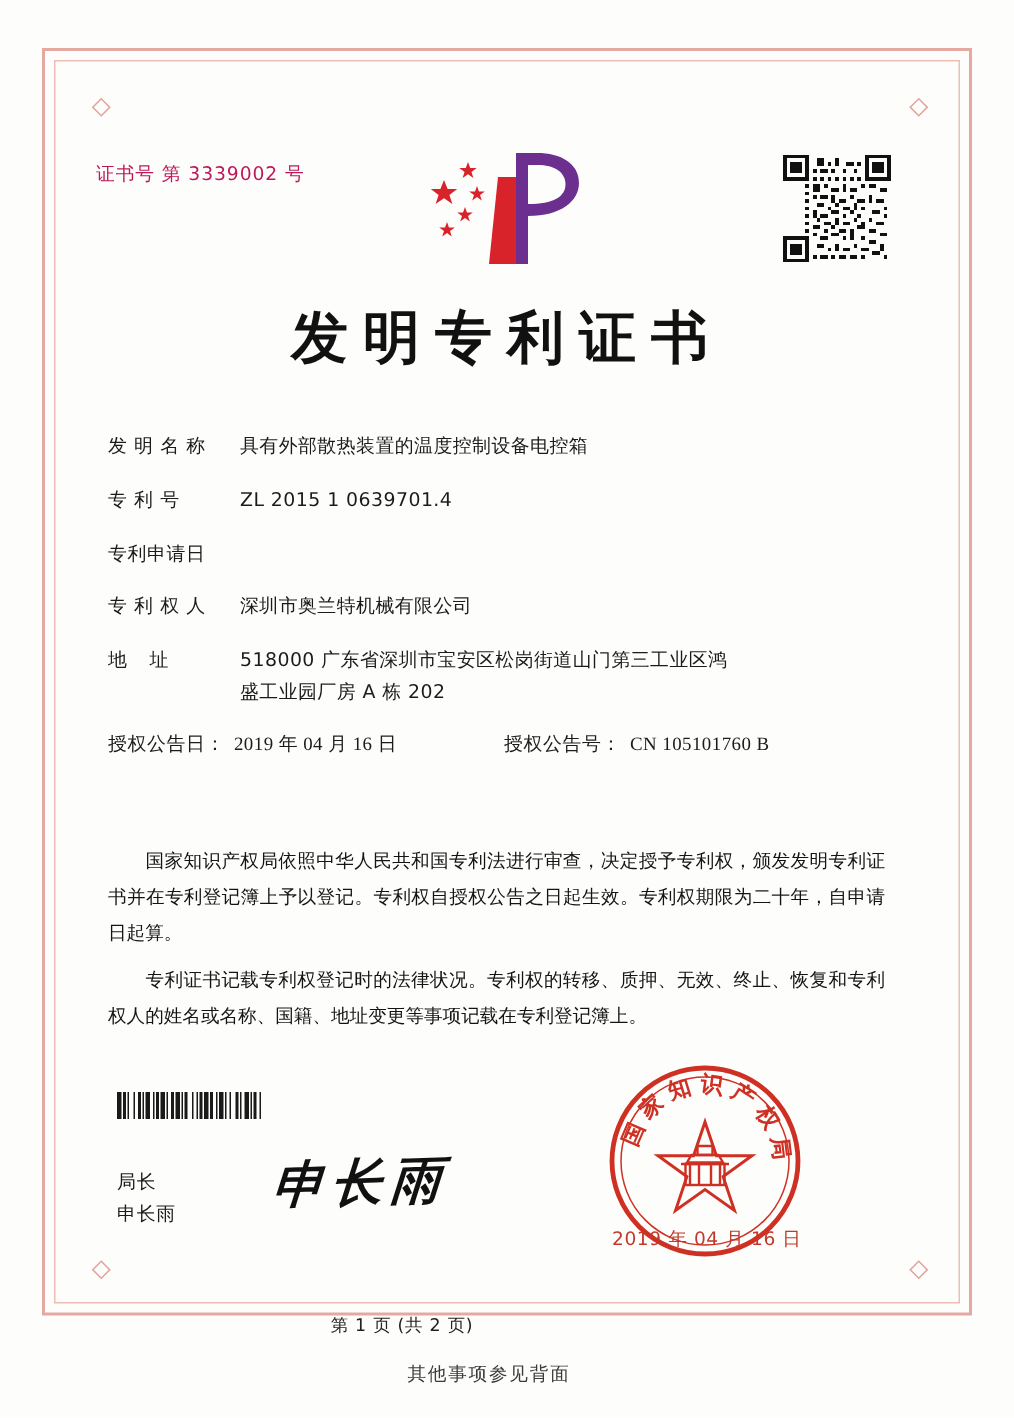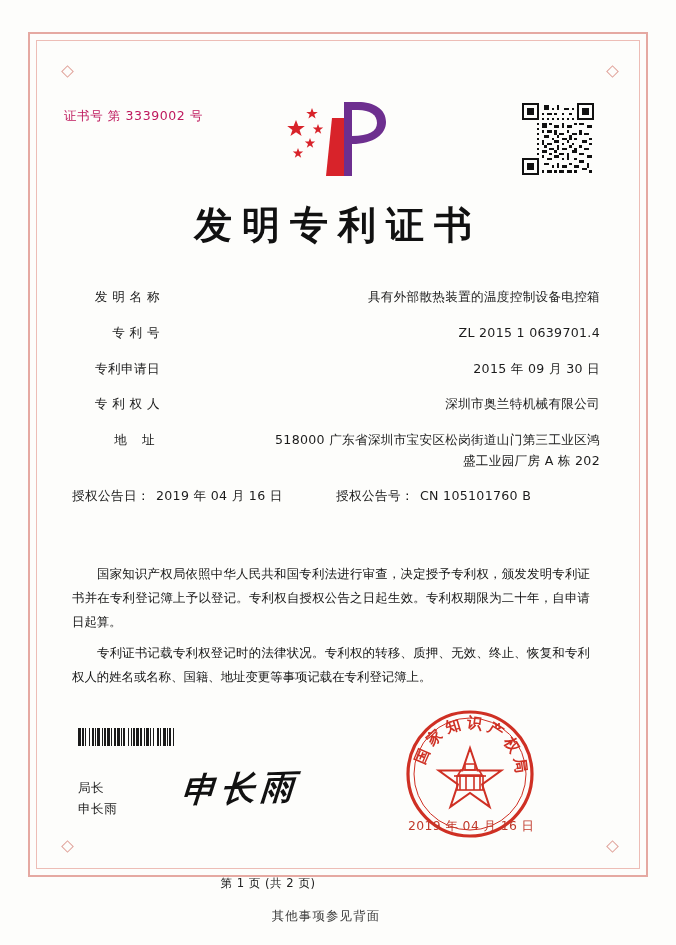--- a/index.html
+++ b/index.html
@@ -89,21 +89,20 @@
   }
 
   
   .fields {
     position: absolute;
     left: 72px;
     top: 288px;
     width: 528px;
     font-size: 12.6px;
     color: #1b1b1b;
-    text-align: right;
   }
   .row {
     display: flex;
     align-items: flex-start;
     margin-bottom: 17.5px;
     line-height: 1.45;
   }
   .lbl {
     flex: 0 0 88px;
     white-space: nowrap;
@@ -114,20 +113,21 @@
     flex: 1 1 auto;
     letter-spacing: 0.3px;
   }
   .val .l2 { display: block; margin-top: 3px; margin-left: 0; }
 
   
   .row2 { display: flex; margin-bottom: 14px; }
   .row2 .c {
     display: flex;
     align-items: baseline;
+    font-family: Liberation Serif, serif;
   }
   .row2 .c1 { flex: 0 0 264px; }
   .row2 .lbl2 { white-space: nowrap; letter-spacing: 0.4px; }
   .row2 .val2 { margin-left: 6px; letter-spacing: 0.3px; }
 
   
   .paras {
     position: absolute;
     left: 72px;
     top: 562px;
@@ -290,21 +290,20 @@
     </div>
 
 
     <div class="row">
       <div class="lbl">专 利 号</div>
       <div class="val">ZL 2015 1 0639701.4</div>
     </div>
 
     <div class="row">
       <div class="lbl">专利申请日</div>
-      <div class="val">2015 年 09 月 30 日</div>
     </div>
 
     <div class="row">
       <div class="lbl">专 利 权 人</div>
       <div class="val">深圳市奥兰特机械有限公司</div>
     </div>
 
     <div class="row">
       <div class="lbl sp">地 址</div>
       <div class="val">

